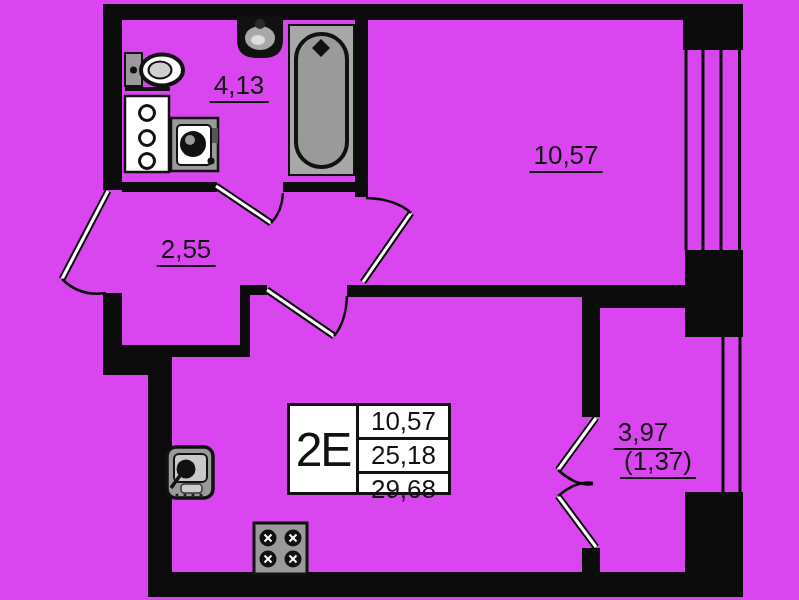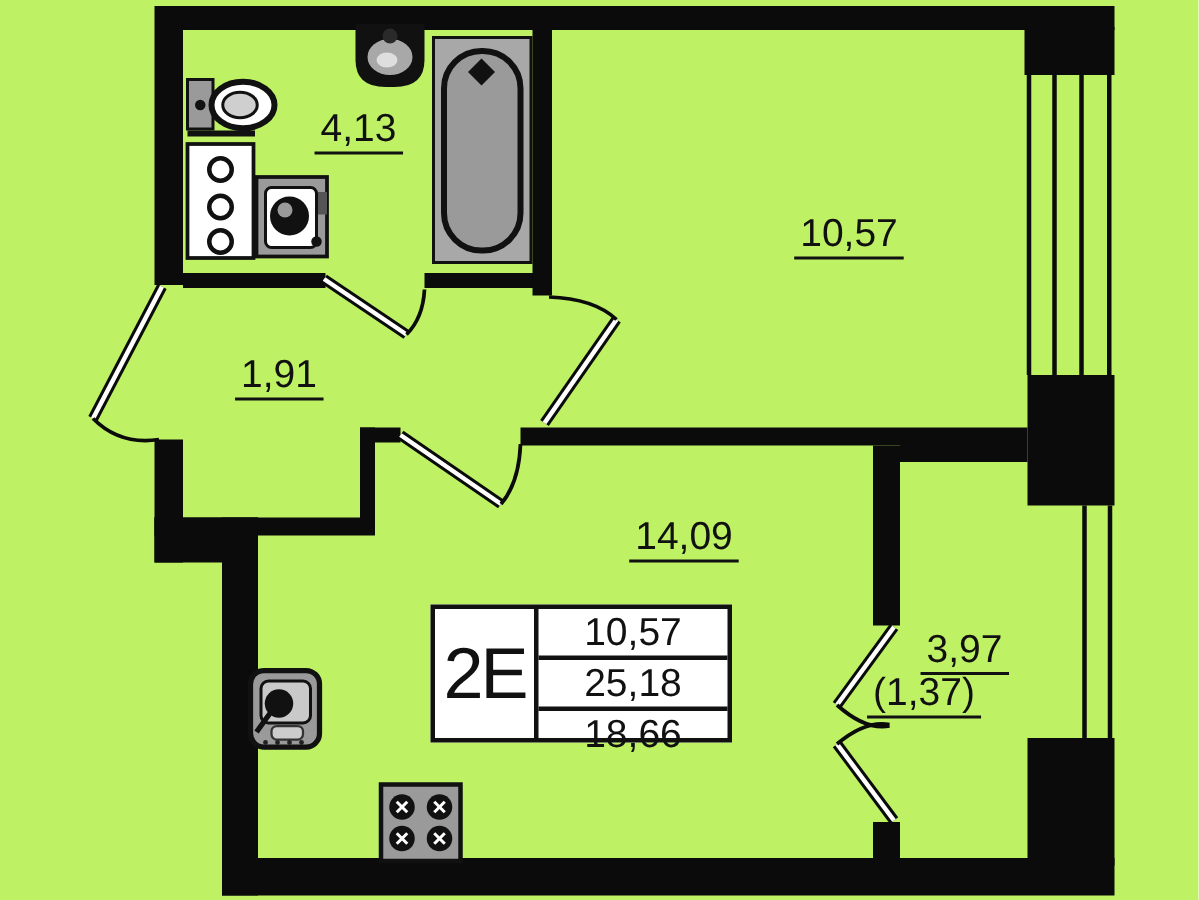--- a/index.html
+++ b/index.html
@@ -1,41 +1,41 @@
 <!DOCTYPE html>
 <html><head>
 <meta charset="utf-8">
 <style>
   html,body { margin:0; padding:0; background:#fff; }
   #plan {
     position: relative;
     width: 799px;
     height: 600px;
-    background: #bef264;
+    background: #d946ef;
     font-family: "Liberation Sans", sans-serif;
     overflow: hidden;
   }
   #plan svg { position:absolute; left:0; top:0; }
 
   .area-label {
     position: absolute;
     transform: translateX(-50%);
     font-size: 26px;
     line-height: 1.05;
     color: #111;
     border-bottom: 2.5px solid #111;
     padding: 0 4px 2px 4px;
     white-space: nowrap;
   }
 
   .stamp {
     position: absolute;
     left: 287px;
     top: 403px;
-    width: 201px;
+    width: 164px;
     height: 92px;
     border: 3px solid #111;
     display: flex;
     box-sizing: border-box;
     background: #fff;
     color: #111;
   }
   .stamp-left {
     width: 66px;
     border-right: 3px solid #111;
@@ -192,30 +192,29 @@
         <line x1="289.5" y1="555.5" x2="296.5" y2="562.5"></line>
           <line x1="289.5" y1="562.5" x2="296.5" y2="555.5"></line>
       </g>
     </g>
   </svg>
 
   <div class="area-label" style="left:239px; top:72px;">4,13</div>
 
   <div class="area-label" style="left:566px; top:142px;">10,57</div>
 
-  <div class="area-label" style="left:186px; top:236px;">1,91</div>
-
-  <div class="area-label" style="left:456px; top:344px;">14,09</div>
+  <div class="area-label" style="left:186px; top:236px;">2,55</div>
+
 
   <div class="area-label" style="left:643px; top:419px;">3,97</div>
 
-  <div class="area-label" style="left:616px; top:448px;">(1,37)</div>
+  <div class="area-label" style="left:658px; top:448px;">(1,37)</div>
 
   <div class="stamp">
     <div class="stamp-left">2Е</div>
     <div class="stamp-right">
       <div class="stamp-row">10,57</div>
       <div class="stamp-row">25,18</div>
-      <div class="stamp-row">18,66</div>
+      <div class="stamp-row">29,68</div>
     </div>
   </div>
 
 </div>
 
 </body></html>

